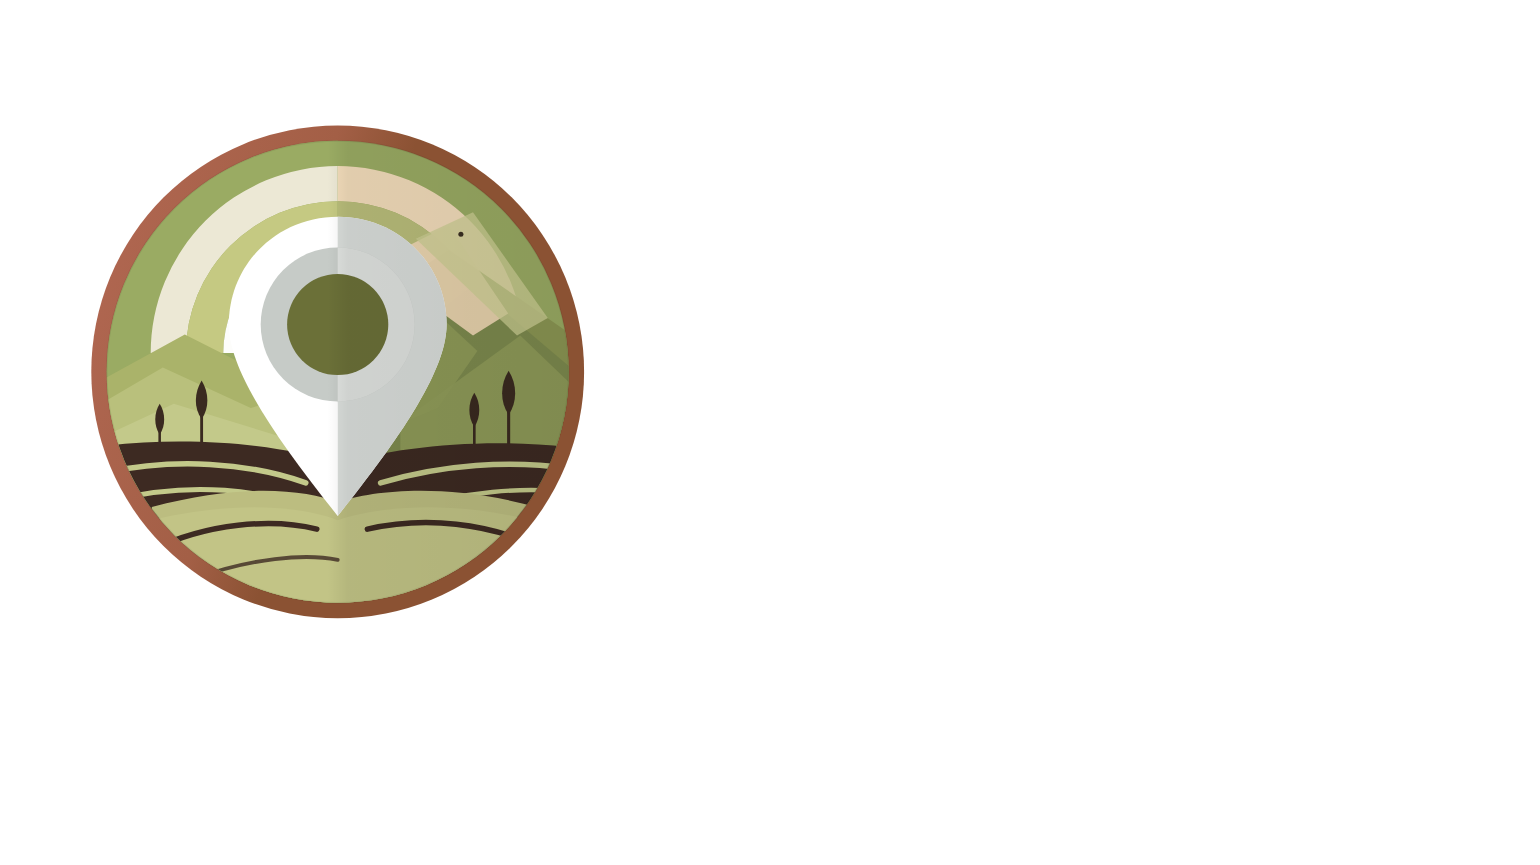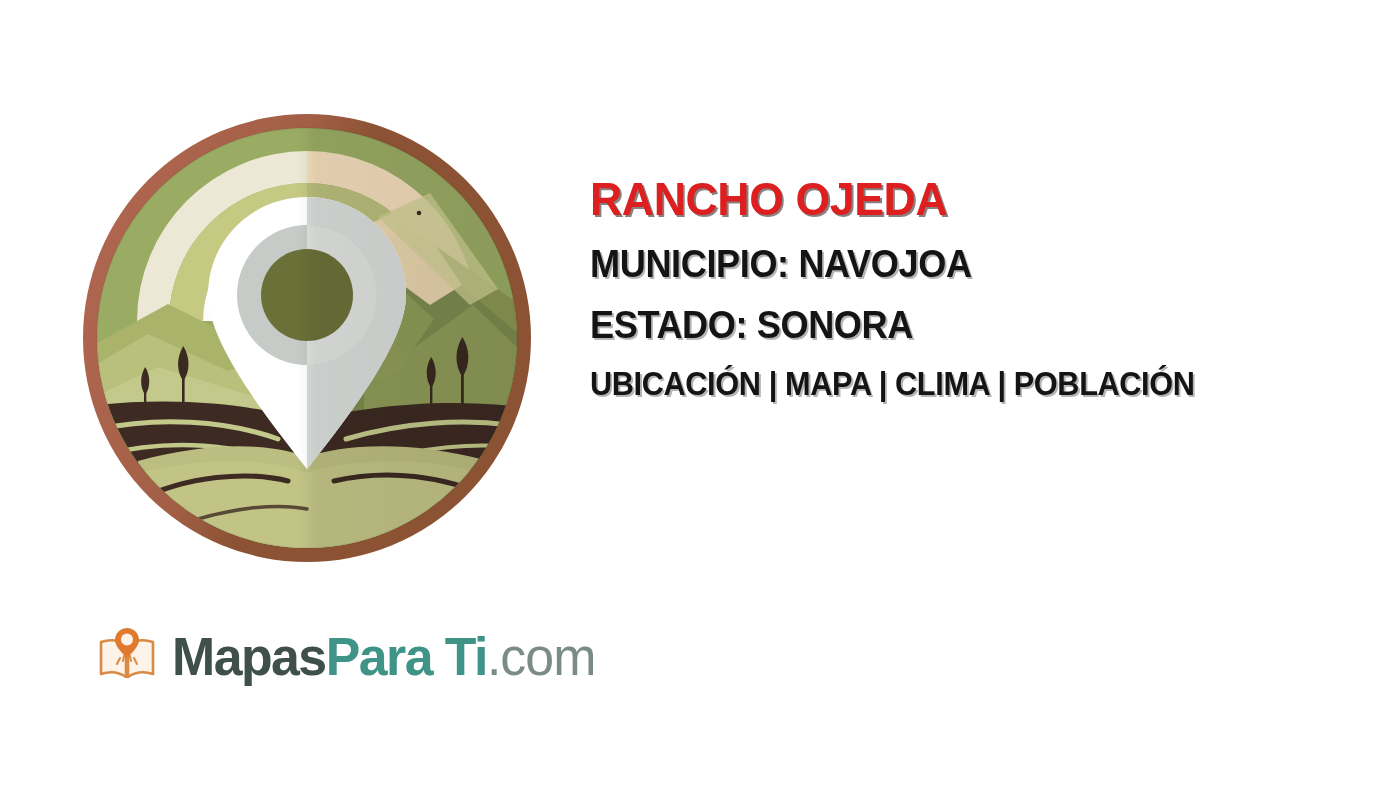--- a/index.html
+++ b/index.html
@@ -221,49 +221,15 @@
           <path d="M 229 256 L 229 360 L 212 330 Z" fill="#ffffff" opacity="0.55"></path>
         </g>
 
         <rect x="0" y="0" width="458" height="458" fill="url(#shadeRight)"></rect>
       </g>
 
       <circle cx="229" cy="229" r="210" fill="none" stroke="#00000010" stroke-width="1.5"></circle>
     </svg>
   </div>
 
-  <div class="info-block">
-    <span class="line line-title">RANCHO OJEDA</span>
-    <span class="line line-sub">MUNICIPIO: NAVOJOA</span>
-    <span class="line line-sub">ESTADO: SONORA</span>
-    <span class="line line-links">UBICACIÓN | MAPA | CLIMA | POBLACIÓN</span>
-  </div>
-
-  <div class="brand">
-
-    <svg class="brand-mark" viewBox="0 0 62 62" xmlns="http://www.w3.org/2000/svg">
-
-      <path d="M 5 17 C 14 14 23 15 30 20 L 30 52 C 23 47 14 46 5 49 Z" fill="#fdf3e8" stroke="#d98b45" stroke-width="2.6" stroke-linejoin="round"></path>
-      <path d="M 57 17 C 48 14 39 15 32 20 L 32 52 C 39 47 48 46 57 49 Z" fill="#fdf3e8" stroke="#d98b45" stroke-width="2.6" stroke-linejoin="round"></path>
-
-      <path d="M 31 20 L 31 52" stroke="#d98b45" stroke-width="2.2" stroke-linecap="round"></path>
-
-      <g stroke="#d98b45" stroke-width="2" stroke-linecap="round">
-        <path d="M 21 39 L 24 33"></path>
-        <path d="M 27 36 L 28 31"></path>
-        <path d="M 41 39 L 38 33"></path>
-        <path d="M 35 36 L 34 31"></path>
-      </g>
-
-      <path d="M 31 3
-               C 24.4 3 19 8.4 19 15
-               C 19 21 25.5 27.5 31 33
-               C 36.5 27.5 43 21 43 15
-               C 43 8.4 37.6 3 31 3 Z" fill="#e07a2e"></path>
-      <circle cx="31" cy="14.6" r="6" fill="#fdf3e8"></circle>
-    </svg>
-
-    <div class="brand-text">
-      <span class="bt-mapas">Mapas</span><span class="bt-parati">Para Ti</span><span class="bt-dotcom">.com</span>
-    </div>
-  </div>
+
 
 </div>
 
 </body></html>

